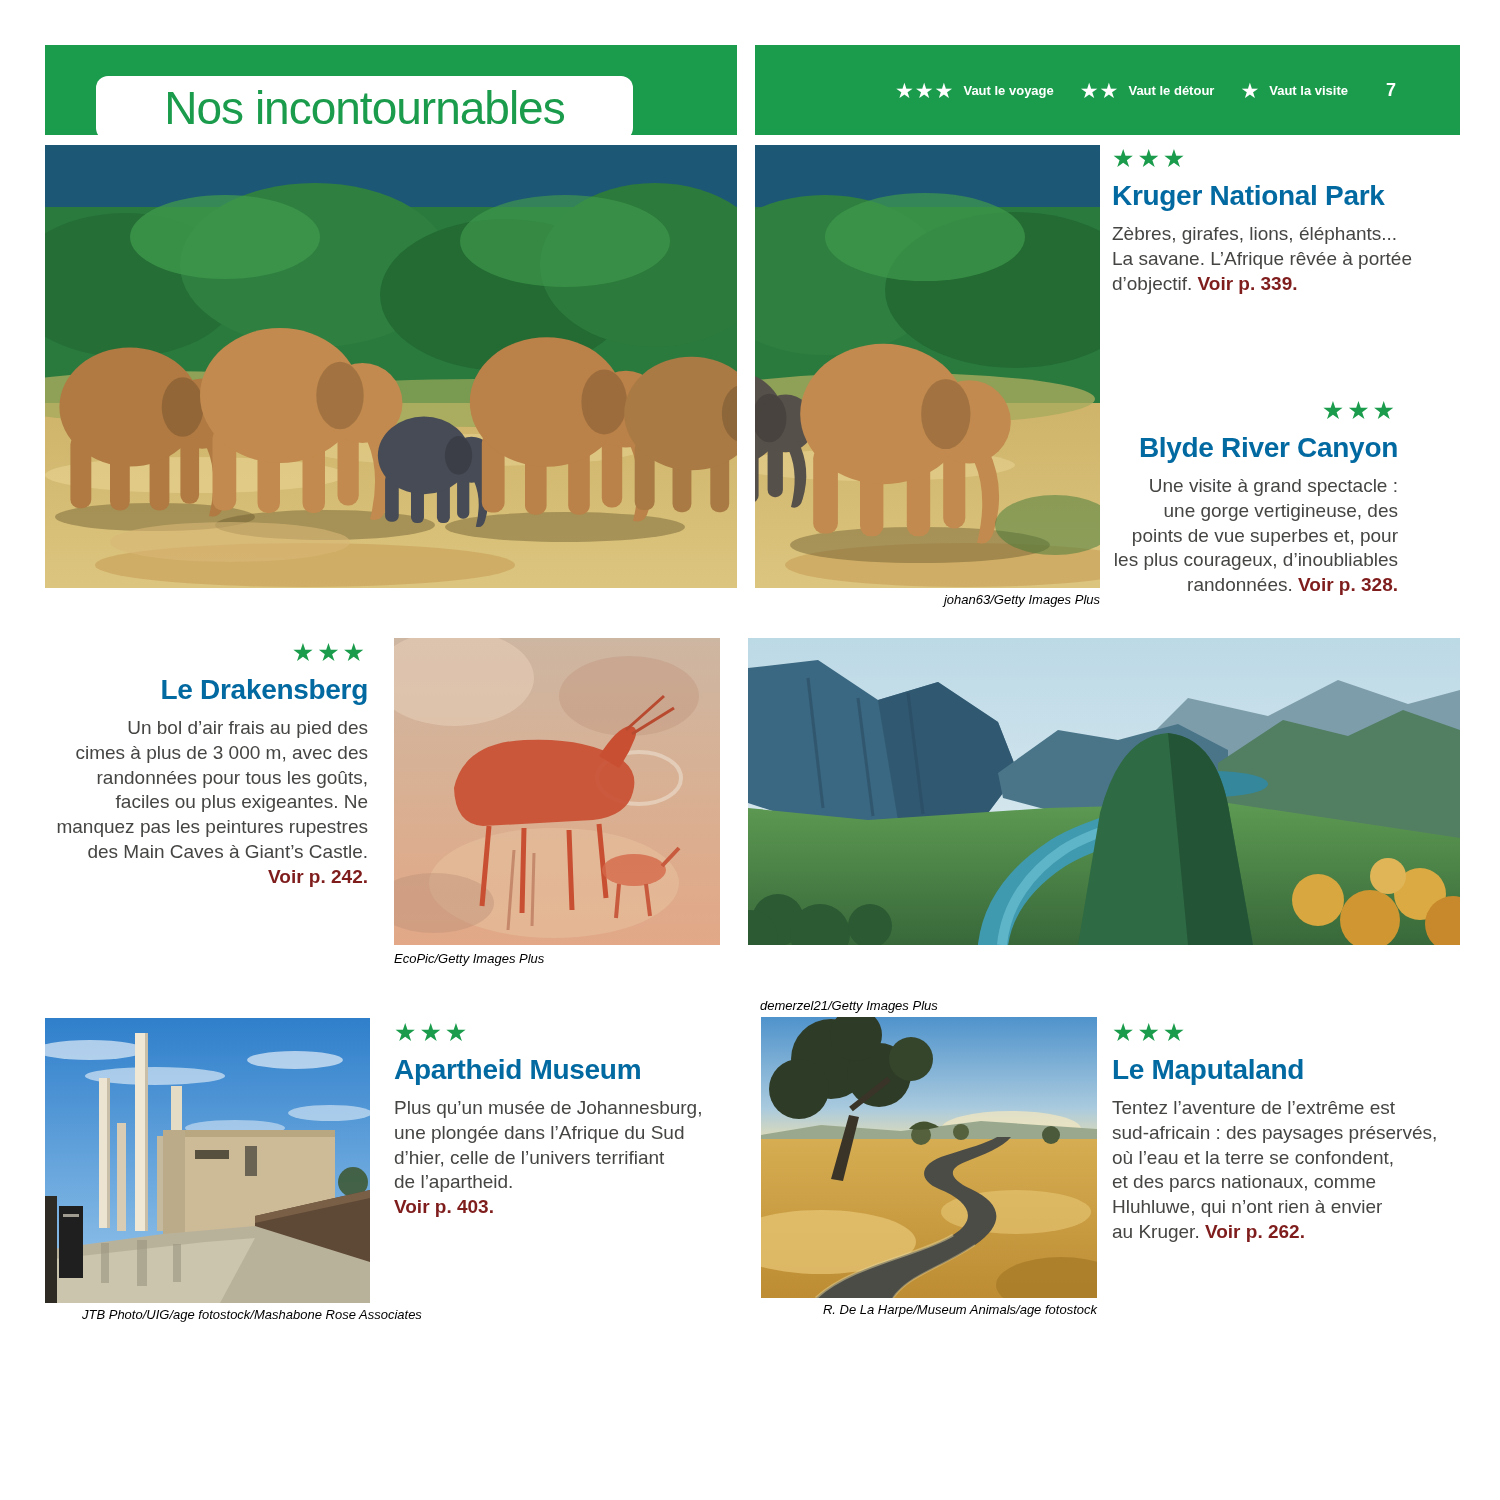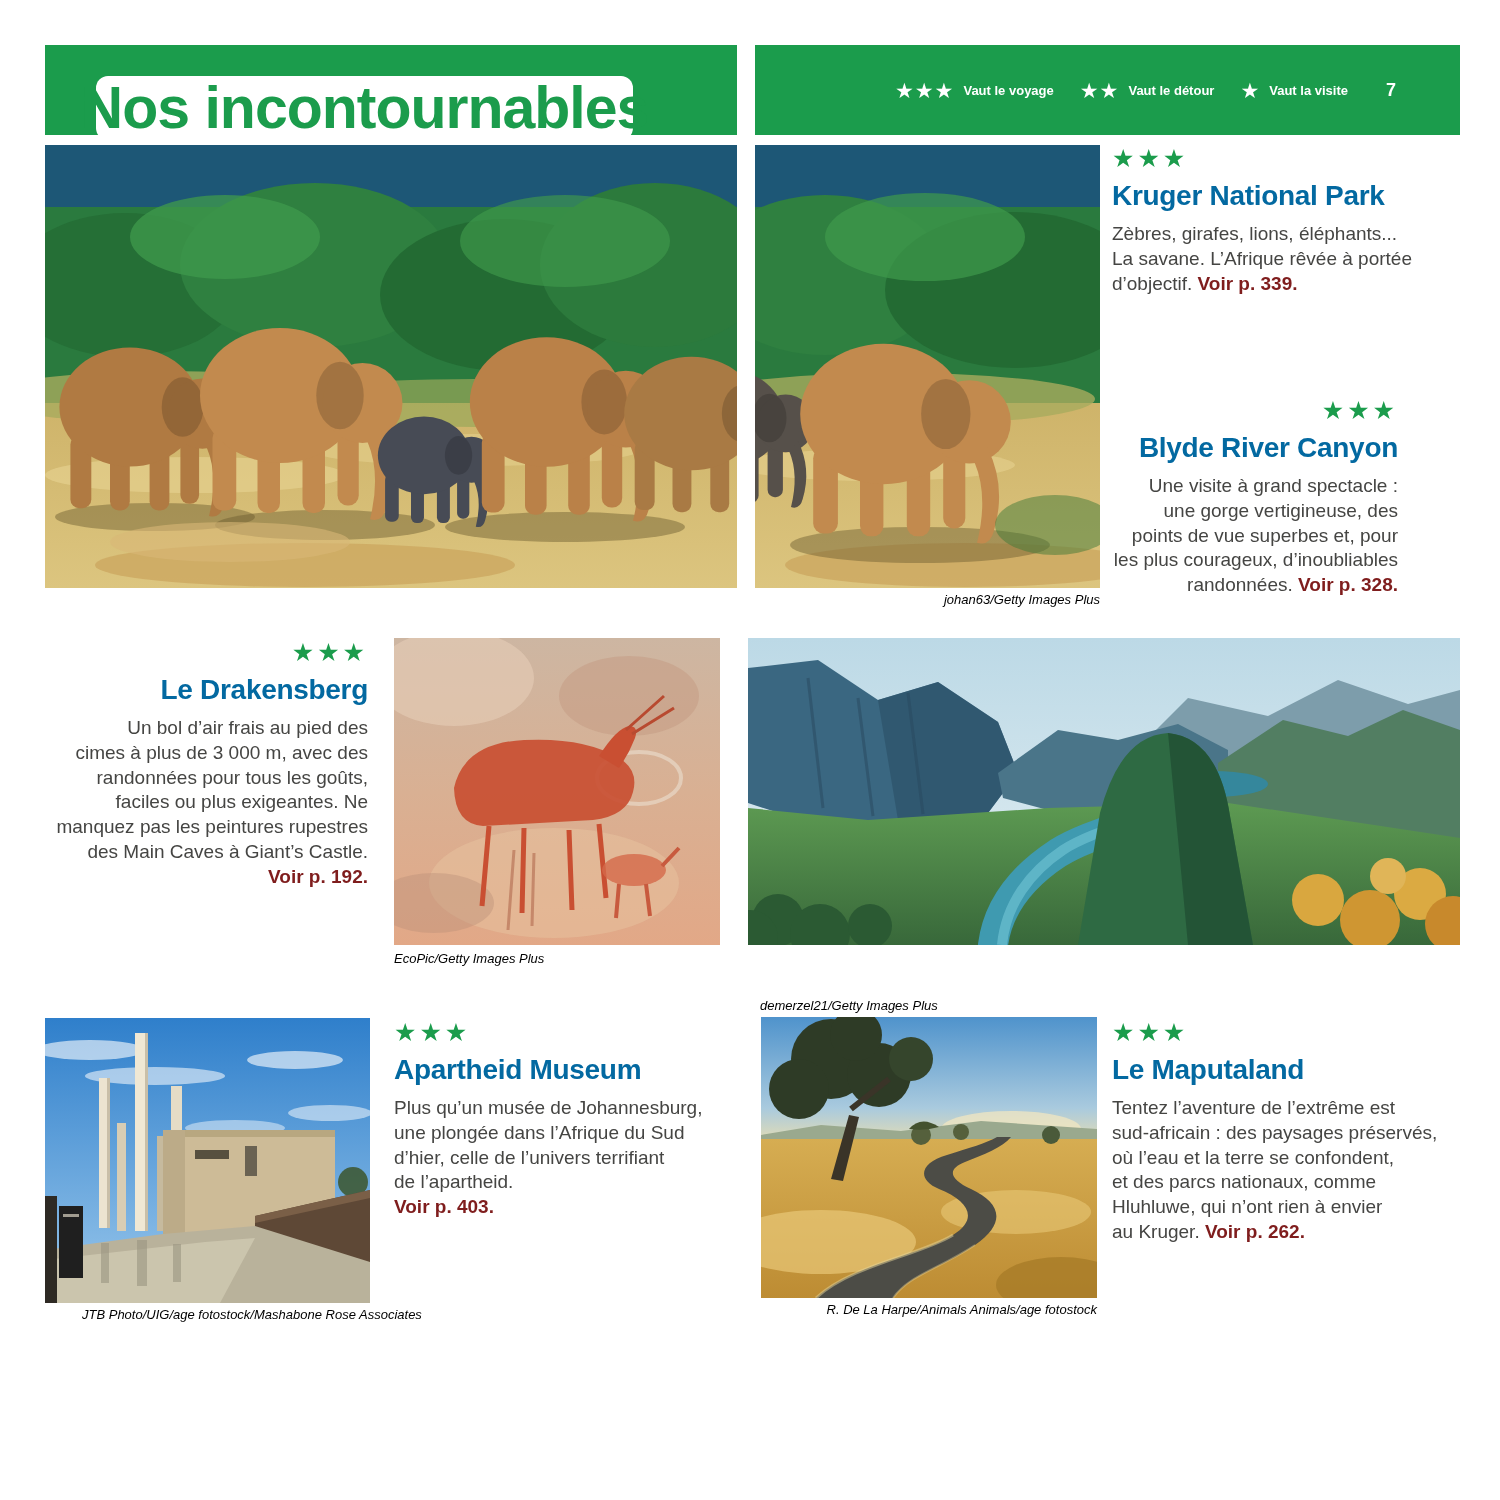--- a/index.html
+++ b/index.html
@@ -4,21 +4,21 @@
 <style>
   html,body{margin:0;padding:0;background:#fff;}
   #page{position:relative;width:1500px;height:1500px;background:#fff;overflow:hidden;
         font-family:"Liberation Sans","DejaVu Sans",sans-serif;margin:0 auto;}
   
   .band{position:absolute;top:45px;height:90px;background:#1b9c4c;}
   .band-left{left:45px;width:692px;}
   .band-right{left:755px;width:705px;display:flex;align-items:center;justify-content:flex-end;padding-right:0;box-sizing:border-box;}
   .title-box{position:absolute;left:96px;top:76px;width:537px;height:64px;background:#fff;border-radius:12px;
              display:flex;align-items:center;justify-content:center;}
-  .page-title{color:#1b9c4c;font-weight:bold;font-size:59px;letter-spacing:-1px;white-space:nowrap;}
+  .page-title{color:#1b9c4c;font-weight:normal;font-size:46px;letter-spacing:-1px;white-space:nowrap;}
   .legend{display:flex;align-items:center;color:#fff;padding-right:64px;}
   .leg-item{display:flex;align-items:center;margin-left:26px;white-space:nowrap;}
   .leg-stars{font-size:21px;letter-spacing:1px;margin-right:9px;line-height:1;}
   .leg-label{font-size:13px;font-weight:bold;}
   .page-num{font-size:18px;font-weight:bold;margin-left:38px;}
   
   .photo{position:absolute;overflow:hidden;}
   .photo svg{display:block;width:100%;height:100%;}
   
   .section{position:absolute;}
@@ -145,21 +145,21 @@
 
   <div class="section align-right" style="left:28px;top:640px;width:340px;">
     <div class="stars">★★★</div>
     <h2 class="sec-title">Le Drakensberg</h2>
     <p class="sec-body"><span>Un bol d’air frais au pied des
 cimes à plus de 3 000 m, avec des
 randonnées pour tous les goûts,
 faciles ou plus exigeantes. Ne
 manquez pas les peintures rupestres
 des Main Caves à Giant’s Castle.
-</span><span class="see">Voir p. 192.</span></p>
+</span><span class="see">Voir p. 242.</span></p>
   </div>
 
   <div class="photo" style="left:394px;top:638px;width:326px;height:307px;">
     <svg viewBox="0 0 326 307" preserveAspectRatio="none">
       <defs>
         <linearGradient id="gRock" x1="0" y1="0" x2="0" y2="1">
           <stop offset="0" stop-color="#cdb6a2"></stop>
             <stop offset="0.5" stop-color="#d9b093"></stop>
             <stop offset="1" stop-color="#e2a887"></stop>
         </linearGradient>
@@ -303,21 +303,21 @@
       <path d="M132 281 C 148 258, 178 252, 214 228" stroke="#e3d398" stroke-width="2" fill="none" opacity="0.4"></path>
       <circle cx="70" cy="42" r="40" fill="#2e3b26"></circle>
       <circle cx="118" cy="58" r="32" fill="#2e3b26"></circle>
       <circle cx="38" cy="72" r="30" fill="#2e3b26"></circle>
       <circle cx="95" cy="18" r="26" fill="#2e3b26"></circle>
       <circle cx="150" cy="42" r="22" fill="#35452c"></circle>
       <path d="M88 98 L70 162 L82 164 L98 100 z" fill="#3a3428"></path>
       <path d="M90 92 L128 62" stroke="#3a3428" stroke-width="6" fill="none"></path>
     </svg>
   </div>
-  <div class="credit txt-right" style="left:761px;top:1302px;width:336px;">R. De La Harpe/Animals Animals/age fotostock</div>
+  <div class="credit txt-right" style="left:761px;top:1302px;width:336px;">R. De La Harpe/Museum Animals/age fotostock</div>
 
   <div class="section" style="left:1112px;top:1020px;width:345px;">
     <div class="stars">★★★</div>
     <h2 class="sec-title">Le Maputaland</h2>
     <p class="sec-body"><span>Tentez l’aventure de l’extrême est
 sud-africain : des paysages préservés,
 où l’eau et la terre se confondent,
 et des parcs nationaux, comme
 Hluhluwe, qui n’ont rien à envier
 au Kruger. </span><span class="see">Voir p. 262.</span></p>

